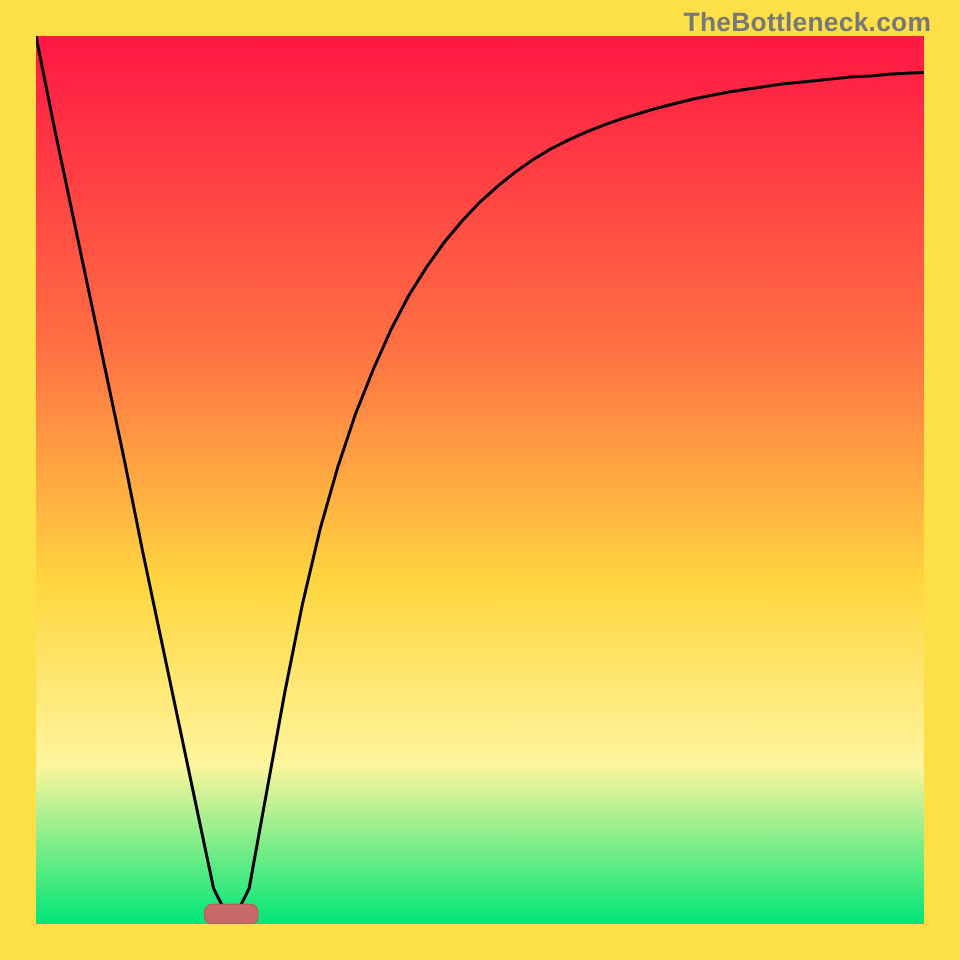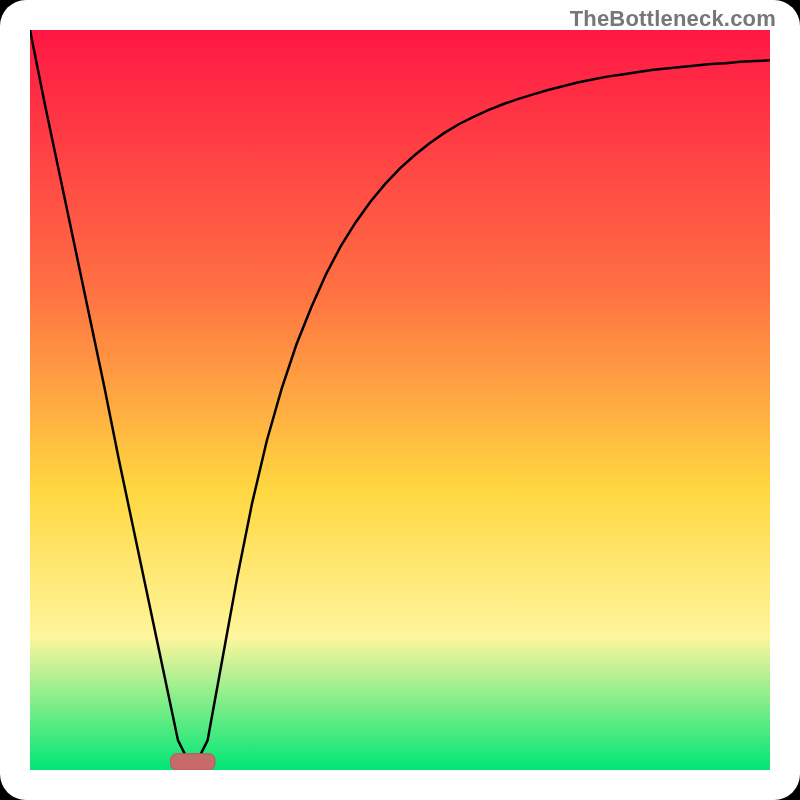--- a/index.html
+++ b/index.html
@@ -7,22 +7,21 @@
     padding: 0;
     width: 800px;
     height: 800px;
     background: #000;
     font-family: Arial, sans-serif;
   }
   .frame {
     position: relative;
     width: 800px;
     height: 800px;
-    background: #ffffff;
-    border-radius: 26px;
+    background: #fde047;
   }
   .watermark {
     position: absolute;
     top: 6px;
     right: 24px;
     color: #777;
     font-size: 22px;
     font-weight: bold;
     letter-spacing: 0.2px;
   }

